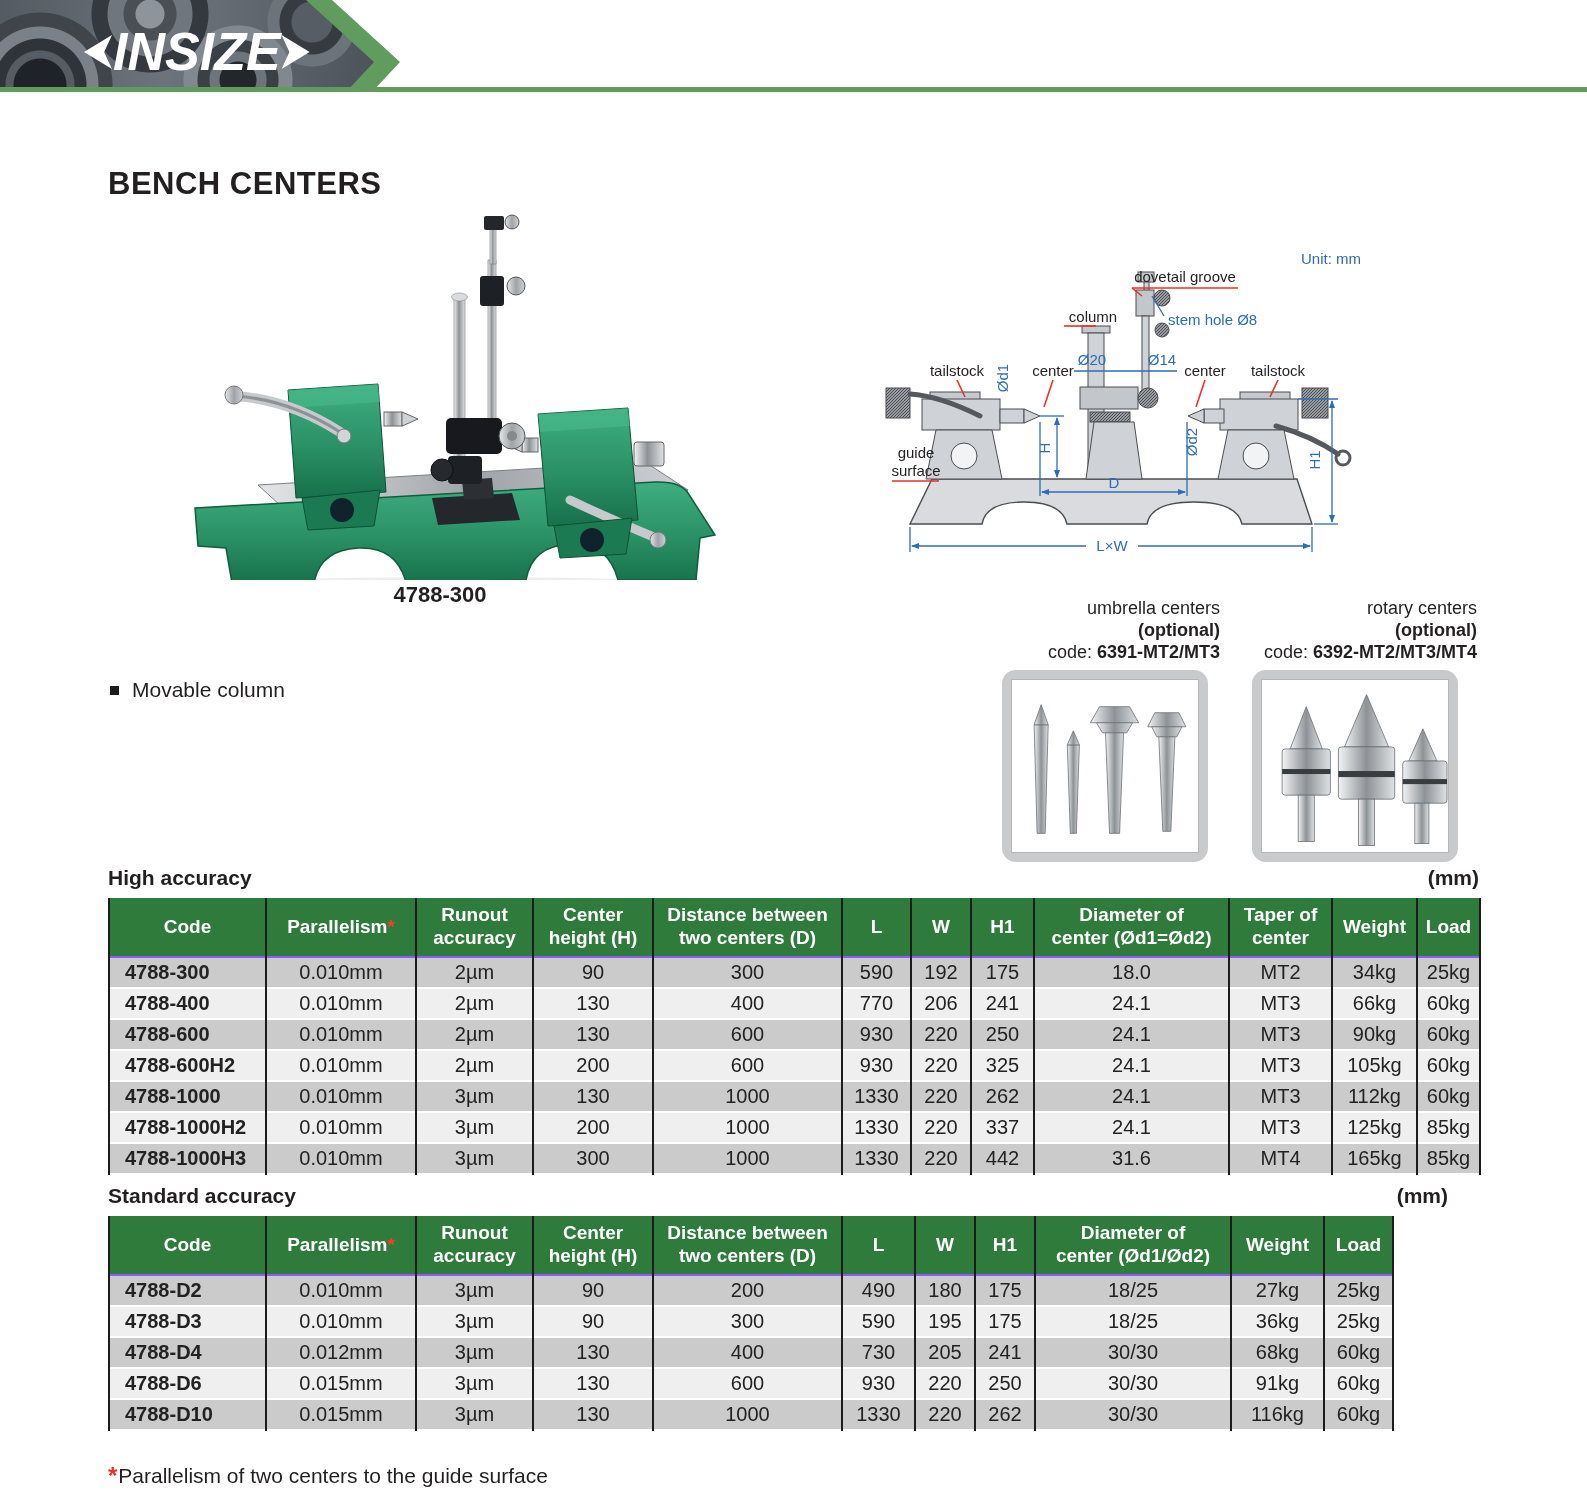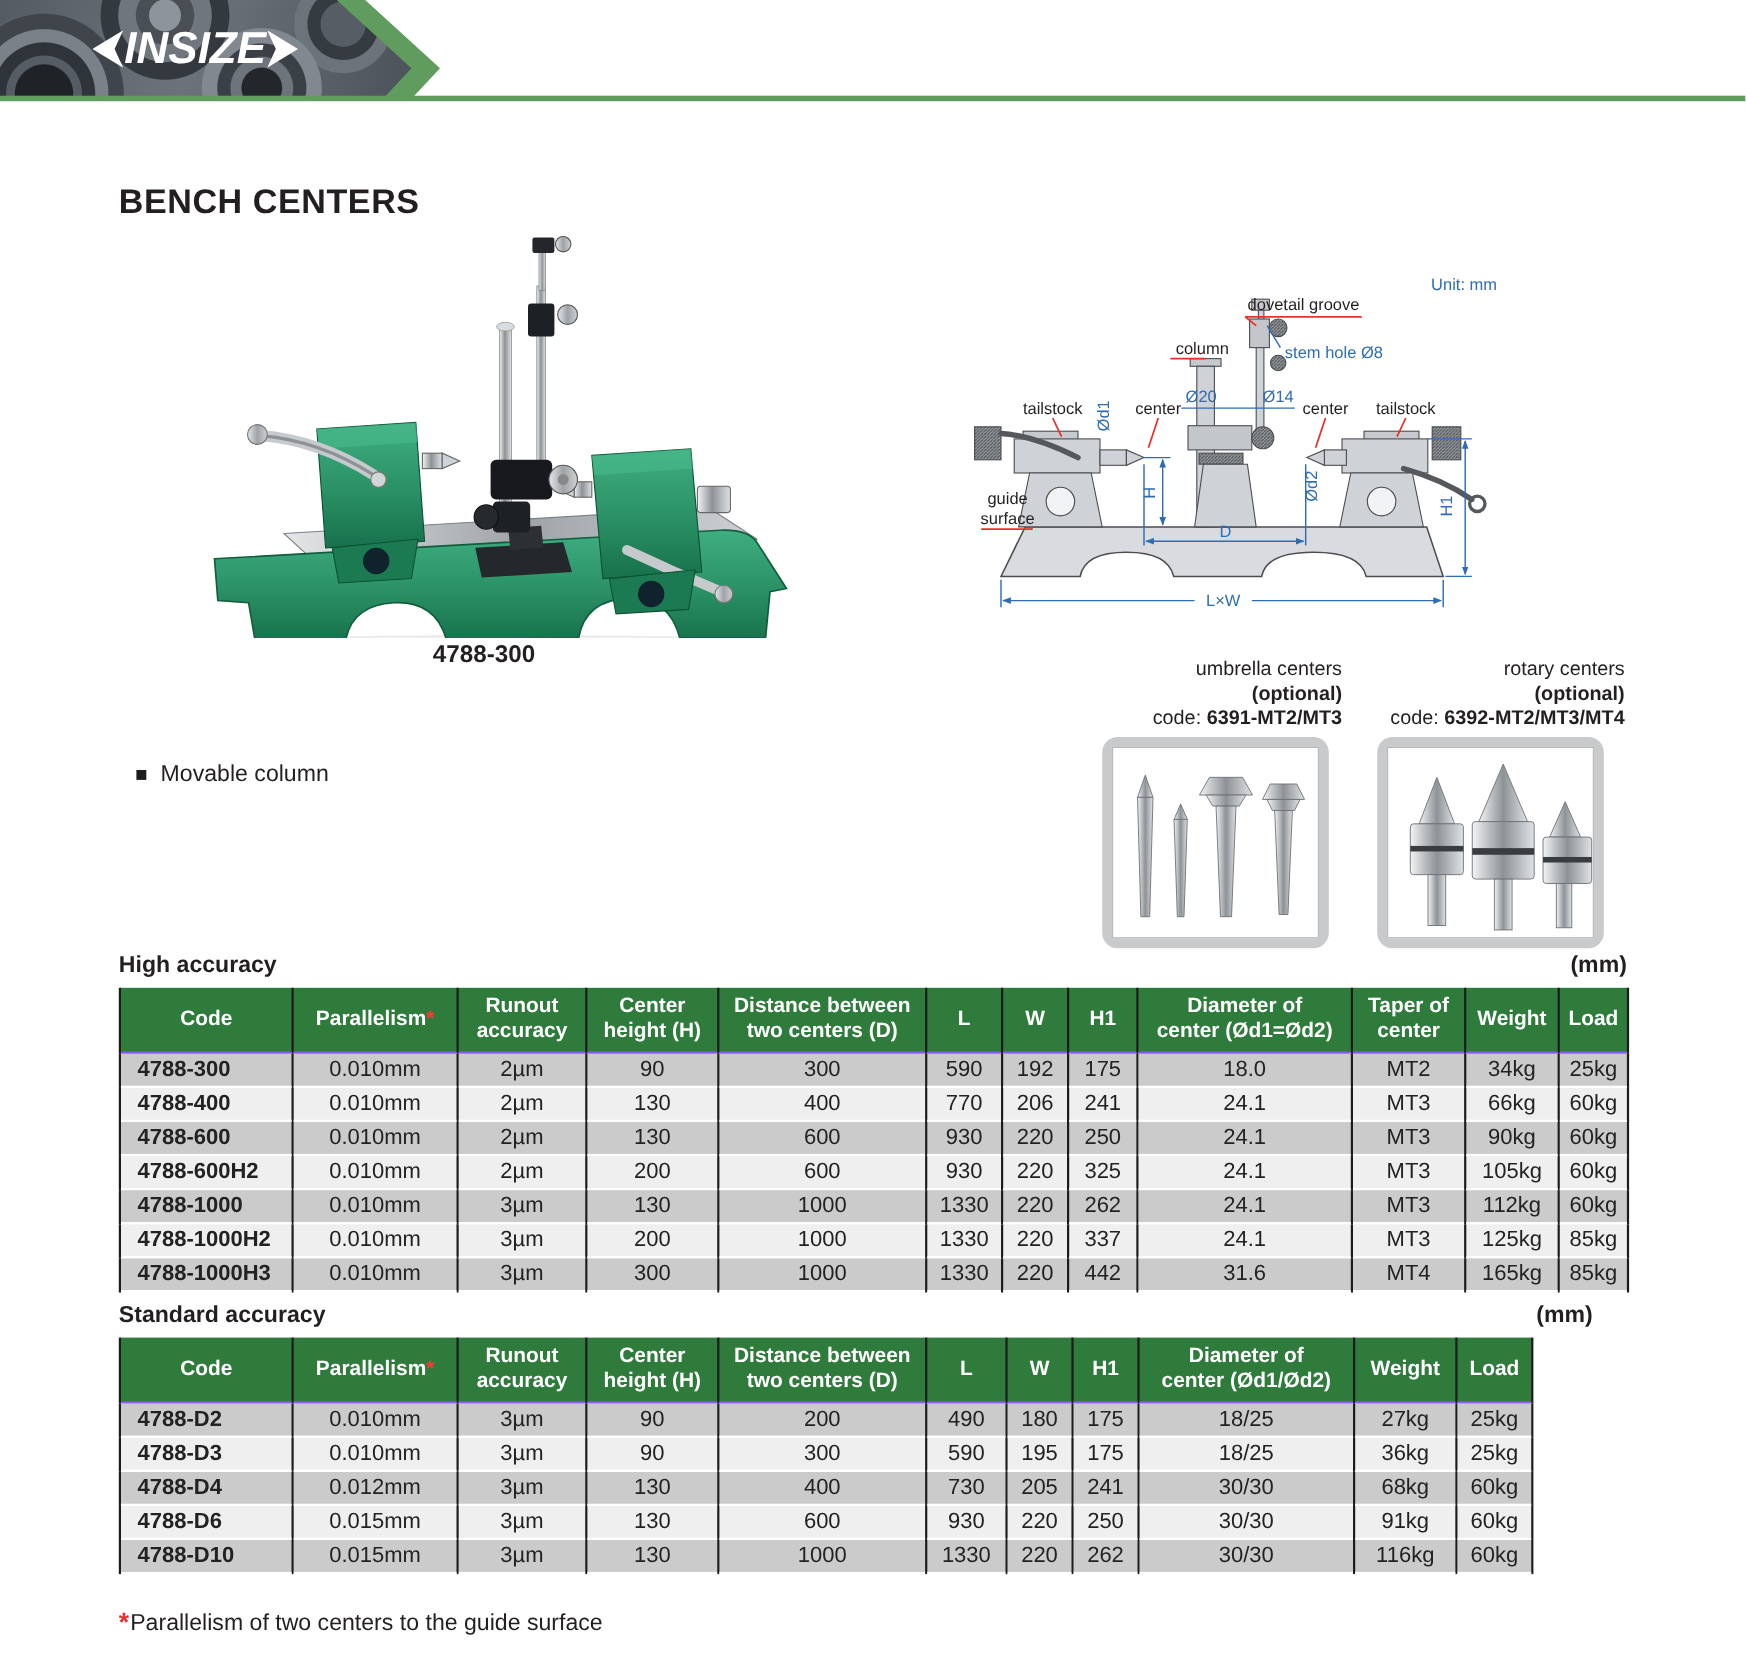--- a/index.html
+++ b/index.html
@@ -15,26 +15,26 @@
           radial-gradient(circle at 150px 14px,#8e949b 0 14px,#4a4f56 15px 26px,#70767d 27px 42px,#343940 43px 58px,transparent 59px),
           radial-gradient(circle at 238px 80px,#23272c 0 18px,#6e747b 19px 28px,#3b4047 29px 40px,#82888f 41px 54px,transparent 55px),
           radial-gradient(circle at 312px 22px,#575d64 0 20px,#363b42 21px 32px,#6d737a 33px 44px,transparent 45px),
           linear-gradient(100deg,#555b63 0%,#6d737b 45%,#4b5159 100%);}
   .chevron{position:absolute;left:0;top:0;width:420px;height:92px;background:#5f9c5e;
         clip-path:polygon(306px 0,332px 0,400px 62px,372px 92px,346px 92px,374px 62px);}
   .green-rule{position:absolute;left:0;top:87px;width:100%;height:5px;background:#5f9c5e;}
   .logo{position:absolute;left:84px;top:22px;display:flex;align-items:center;gap:1px;}
   .arr-l{width:28px;height:34px;background:#fff;clip-path:polygon(0 50%,100% 0,72% 50%,100% 100%);}
   .arr-r{width:28px;height:34px;background:#fff;clip-path:polygon(100% 50%,0 0,28% 50%,0 100%);}
-  .logo-text{color:#fff;font-style:italic;font-weight:900;font-size:40px;letter-spacing:0px;
+  .logo-text{color:#fff;font-style:italic;font-weight:900;font-size:52px;letter-spacing:0px;
              transform:scaleY(1.02);}
 
   
   .page-title{position:absolute;left:108px;top:138px;font-size:31px;font-weight:bold;letter-spacing:.5px;margin-top:28px;}
-  .features{position:absolute;left:108px;top:676px;margin:14px;padding:0;list-style:none;}
+  .features{position:absolute;left:108px;top:676px;margin:0;padding:0;list-style:none;}
   .features li{position:relative;padding-left:24px;font-size:21px;line-height:28px;}
   .features li::before{content:"";position:absolute;left:2px;top:10px;width:9px;height:9px;background:#1c1c1c;}
 
   
   .product-fig{position:absolute;left:140px;top:190px;width:600px;height:390px;}
   .product-caption{position:absolute;left:140px;top:582px;width:600px;text-align:center;
                    font-size:22px;font-weight:bold;}
 
   
   .diagram{position:absolute;left:852px;top:246px;width:515px;height:340px;}

